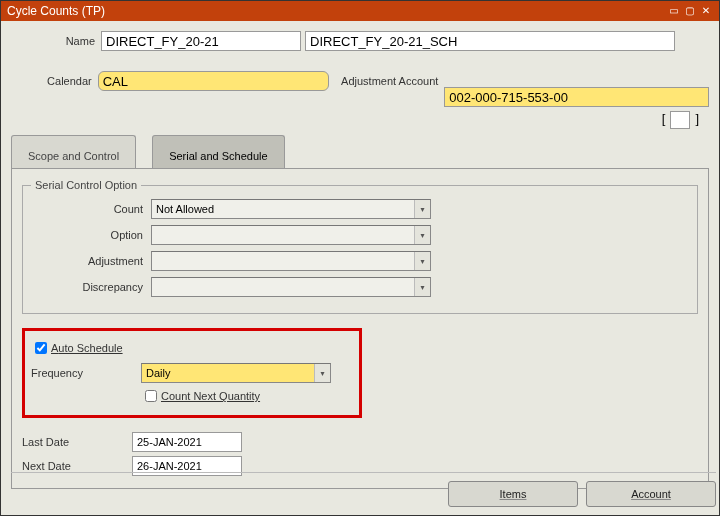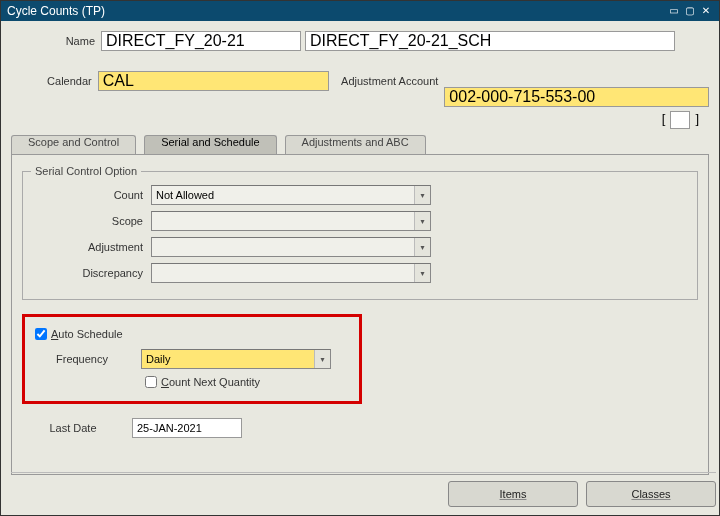--- a/index.html
+++ b/index.html
@@ -8,21 +8,21 @@
     padding: 0;
     font-family: Arial, sans-serif;
     font-size: 11px;
     background: #fff;
     width: 720px;
     height: 516px;
     border: 1px solid #333;
     position: relative;
   }
   .titlebar {
-    background: #0c4a6e;
+    background: #c2410c;
     color: #fff;
     height: 20px;
     line-height: 20px;
     padding: 0 6px;
     display: flex;
     justify-content: space-between;
     align-items: center;
     text-align: right;
   }
   .titlebar .title { font-size: 12px; }
@@ -38,42 +38,42 @@
   .lbl { text-align: right; padding-right: 6px; color: #333; }
   .lbl.name { width: 90px; }
   .lbl.cal { width: 90px; }
   .lbl.adj { width: 120px; }
   input.txt {
     height: 20px;
     border: 1px solid #999;
     background: #fff;
     padding: 0 4px;
     font-family: Arial, sans-serif;
-    font-size: 16px;
+    font-size: 13px;
   }
   input.txt.yellow { background: #ffe675; }
   .name-field { width: 200px; }
   .desc-field { width: 370px; margin-left: 4px; }
-  .cal-field { width: 240px; }
+  .cal-field { width: 240px; border-radius: 6px; }
   .adjacc-field { width: 275px; margin-top: 32px; }
   .bracket-row { text-align: right; padding-right: 10px; margin-top: 2px; margin-bottom: 6px; }
   .bracket-row .bracket { font-size: 13px; }
   .bracket-box { display: inline-block; width: 20px; height: 18px; border: 1px solid #999; background: #fff; vertical-align: middle; margin: 0 2px; }
 
   .tabs {
     display: flex;
     border-bottom: 1px solid #999;
     margin-top: 4px;
   }
   .tab {
-    padding: 0 16px 6px 16px;
+    padding: 14px 16px 6px 16px;
     border: 1px solid #999;
     border-bottom: none;
     background: #d8d8d0;
-    margin-right: 8px;
+    margin-right: 16px;
     cursor: pointer;
     border-top-left-radius: 3px;
     border-top-right-radius: 3px;
     position: relative;
     color: #444;
   }
   .tab.active {
     background: #c0c0b8;
     color: #000;
     z-index: 2;
@@ -122,25 +122,25 @@
   .combo.small input { background: #ffe675; }
 
   .highlight-box {
     border: 3px solid #d40000;
     padding: 8px 6px 6px 6px;
     margin-top: 14px;
     width: 340px;
   }
   .chk-row { display: flex; align-items: center; margin-bottom: 6px; }
   .chk { width: 12px; height: 12px; margin-right: 4px; }
-  .chk-label { color: #333; }
+  .chk-label { color: #333; text-decoration: underline; }
   .chk-label .ul { text-decoration: underline; }
 
   .sched-row { display: flex; align-items: center; margin-bottom: 4px; }
-  .sched-row .slabel2 { width: 110px; text-align: center; padding-right: 8px; color: #333; }
+  .sched-row .slabel2 { width: 110px; text-align: left; padding-right: 8px; color: #333; }
   .date-field { width: 110px; height: 20px; border: 1px solid #999; background: #fff; padding: 0 4px; font-family: Arial, sans-serif; font-size: 11px; }
 
   .footer {
     position: absolute;
     bottom: 8px; left: 10px; right: 3px;
     border-top: 1px solid #bbb;
     padding-top: 8px;
     display: flex;
     justify-content: flex-end;
     gap: 8px;
@@ -188,36 +188,35 @@
     <div class="bracket-row">
       <span class="bracket">[</span>
       <span class="bracket-box"></span>
       <span class="bracket">]</span>
     </div>
   </div>
 
   <div class="tabs">
     <div class="tab">Scope and Control</div>
     <div class="tab active">Serial and Schedule</div>
-    <div class="tab">Adjustments and ABC</div>
   </div>
 
   <div class="tab-body">
 
     <fieldset class="group">
       <legend>Serial Control Option</legend>
       <div class="serial-row">
         <div class="slabel">Count</div>
         <div class="combo">
           <input value="Not Allowed" style="">
           <div class="arrow">▾</div>
         </div>
       </div>
       <div class="serial-row">
-        <div class="slabel">Scope</div>
+        <div class="slabel">Option</div>
         <div class="combo">
           <input value="" style="">
           <div class="arrow">▾</div>
         </div>
       </div>
       <div class="serial-row">
         <div class="slabel">Adjustment</div>
         <div class="combo">
           <input value="" style="">
           <div class="arrow">▾</div>
@@ -249,22 +248,26 @@
         <input type="checkbox" class="chk" style="">
         <span class="chk-label"><span class="ul">C</span><span>ount Next Quantity</span></span>
       </div>
     </div>
 
     <div style="margin-top:14px; width:340px;">
       <div class="sched-row">
         <div class="slabel2">Last Date</div>
         <input class="date-field" value="25-JAN-2021" style="">
       </div>
+      <div class="sched-row">
+        <div class="slabel2">Next Date</div>
+        <input class="date-field" value="26-JAN-2021" style="">
+      </div>
     </div>
 
   </div>
 
   <div class="footer">
     <button class="btn">Items</button>
-    <button class="btn">Classes</button>
+    <button class="btn">Account</button>
   </div>
 
 </div>
 
 </body></html>

